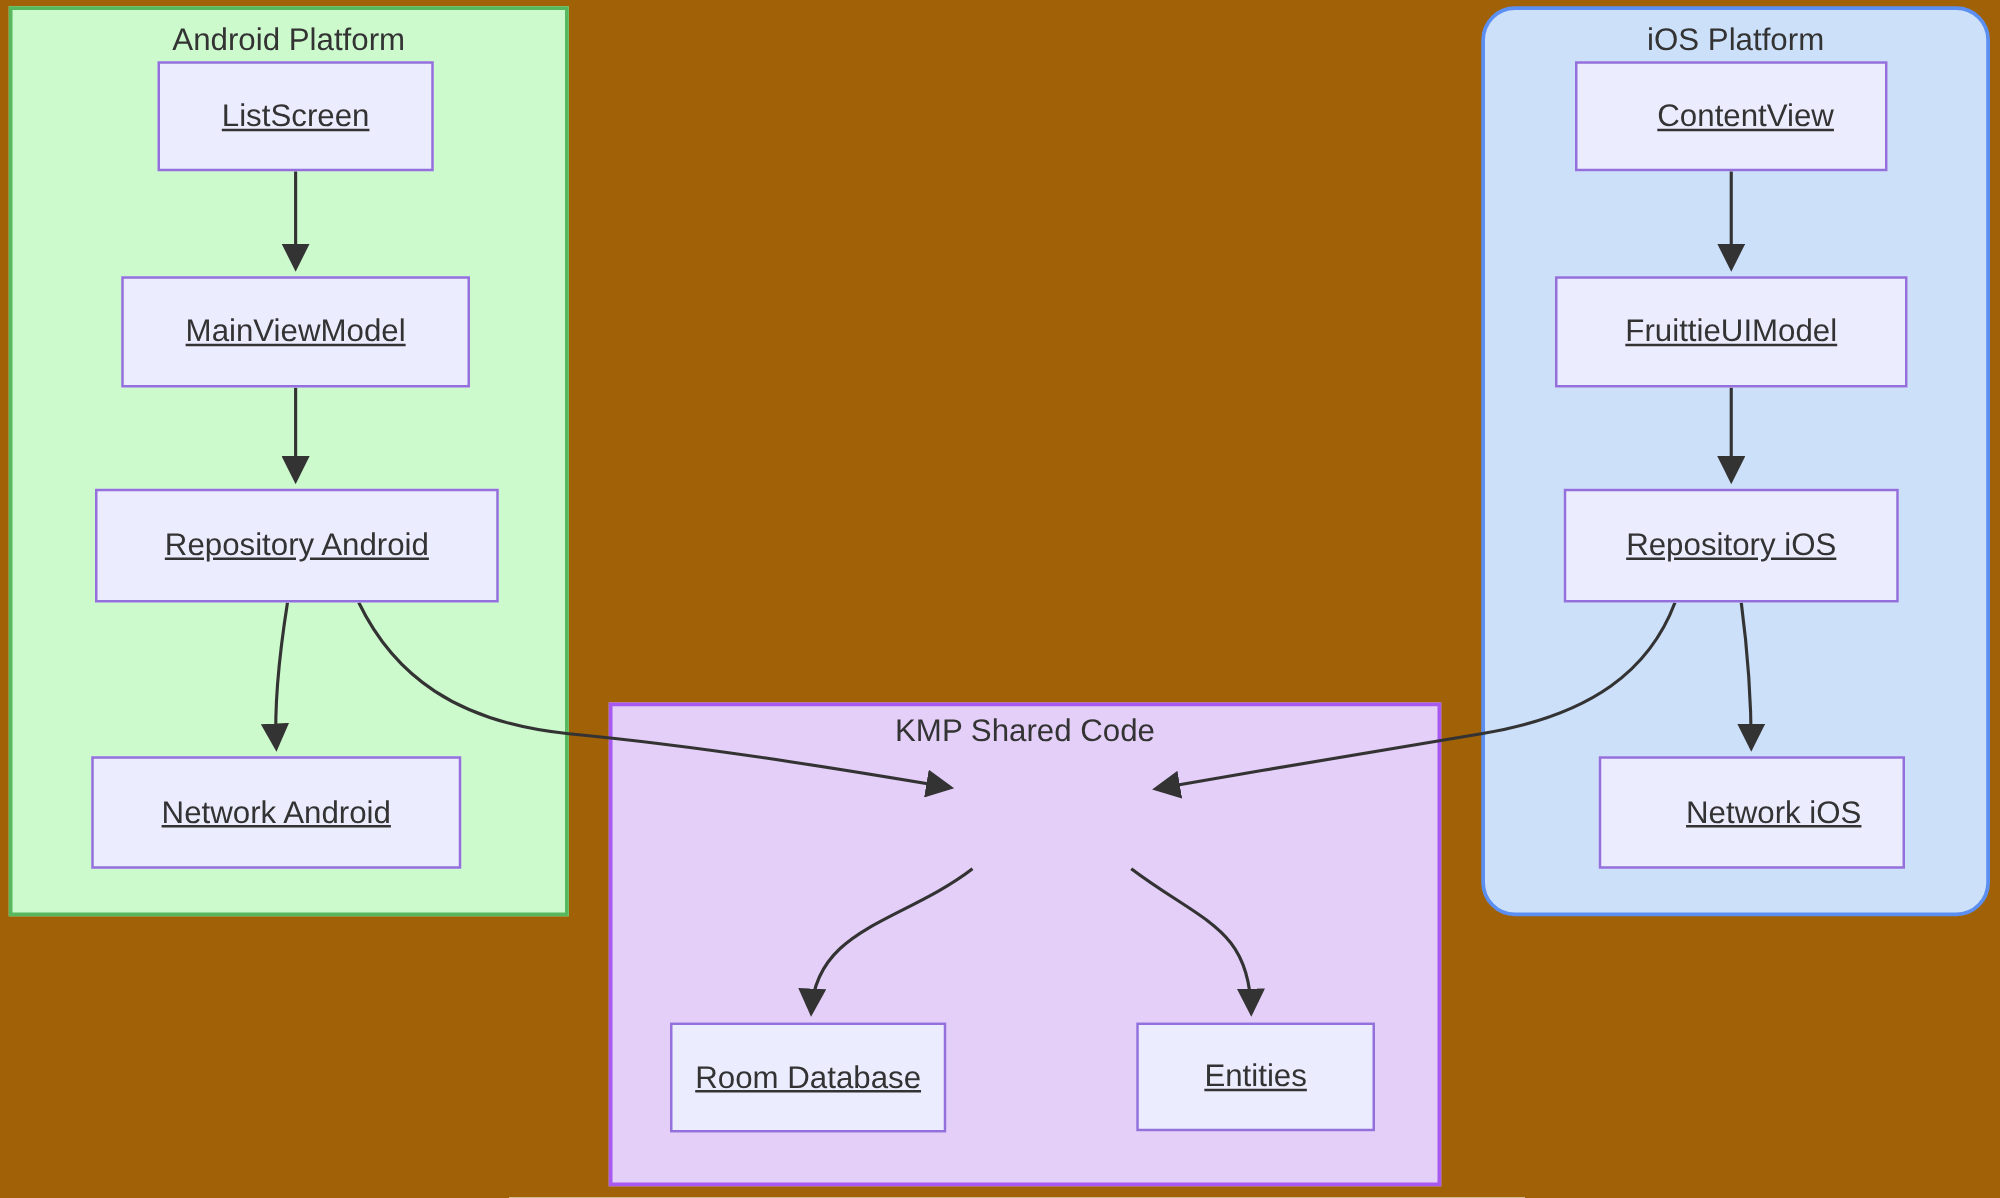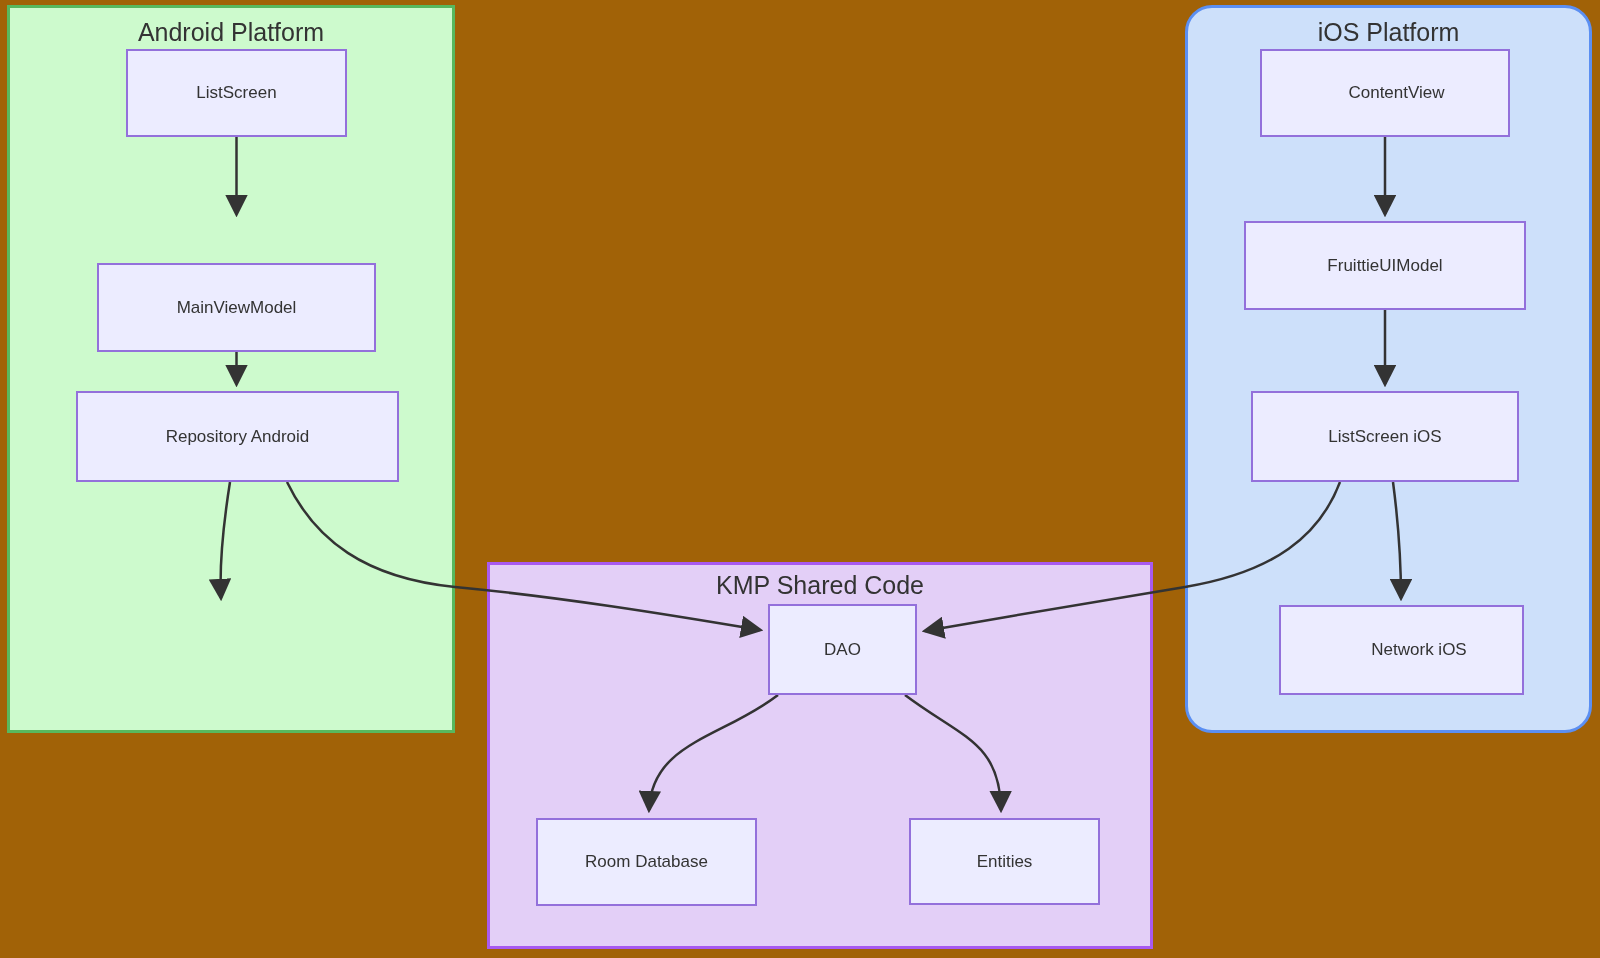--- a/index.html
+++ b/index.html
@@ -53,27 +53,28 @@
   .node {
     position: absolute;
     box-sizing: border-box;
     background: var(--node_fill, #ececff);
     border: 2px solid var(--node_border, #9370db);
     display: flex;
     align-items: center;
     justify-content: center;
   }
   .node .label {
-    font-size: 17px;
+    font-size: 25px;
     color: var(--text, #333333);
     white-space: nowrap;
+    text-decoration: underline;
   }
   
   #n-listscreen         { left: 126px;  top: 49px;  width: 221px; height: 88px; }
-  #n-mainviewmodel      { left: 97px;   top: 221px; width: 279px; height: 89px; margin-top: 42px; }
+  #n-mainviewmodel      { left: 97px;   top: 221px; width: 279px; height: 89px; }
   #n-repository-android { left: 76px;   top: 391px; width: 323px; height: 91px; }
   #n-network-android    { left: 73px;   top: 605px; width: 296px; height: 90px; }
   #n-contentview        { left: 1260px; top: 49px;  width: 250px; height: 88px; padding-left: 23px; }
   #n-fruittieuimodel    { left: 1244px; top: 221px; width: 282px; height: 89px; }
   #n-repository-ios     { left: 1251px; top: 391px; width: 268px; height: 91px; }
   #n-network-ios        { left: 1279px; top: 605px; width: 245px; height: 90px; padding-left: 35px; }
   #n-dao                { left: 768px;  top: 604px; width: 149px; height: 91px; }
   #n-room-database      { left: 536px;  top: 818px; width: 221px; height: 88px; }
   #n-entities           { left: 909px;  top: 818px; width: 191px; height: 87px; }
 
@@ -127,34 +128,34 @@
 
   <div class="node" id="n-listscreen">
     <span class="label">ListScreen</span>
   </div>
   <div class="node" id="n-mainviewmodel">
     <span class="label">MainViewModel</span>
   </div>
   <div class="node" id="n-repository-android">
     <span class="label">Repository Android</span>
   </div>
+  <div class="node" id="n-network-android">
+    <span class="label">Network Android</span>
+  </div>
   <div class="node" id="n-contentview">
     <span class="label">ContentView</span>
   </div>
   <div class="node" id="n-fruittieuimodel">
     <span class="label">FruittieUIModel</span>
   </div>
   <div class="node" id="n-repository-ios">
-    <span class="label">ListScreen iOS</span>
+    <span class="label">Repository iOS</span>
   </div>
   <div class="node" id="n-network-ios">
     <span class="label">Network iOS</span>
-  </div>
-  <div class="node" id="n-dao">
-    <span class="label">DAO</span>
   </div>
   <div class="node" id="n-room-database">
     <span class="label">Room Database</span>
   </div>
   <div class="node" id="n-entities">
     <span class="label">Entities</span>
   </div>
 
 </div>
 

